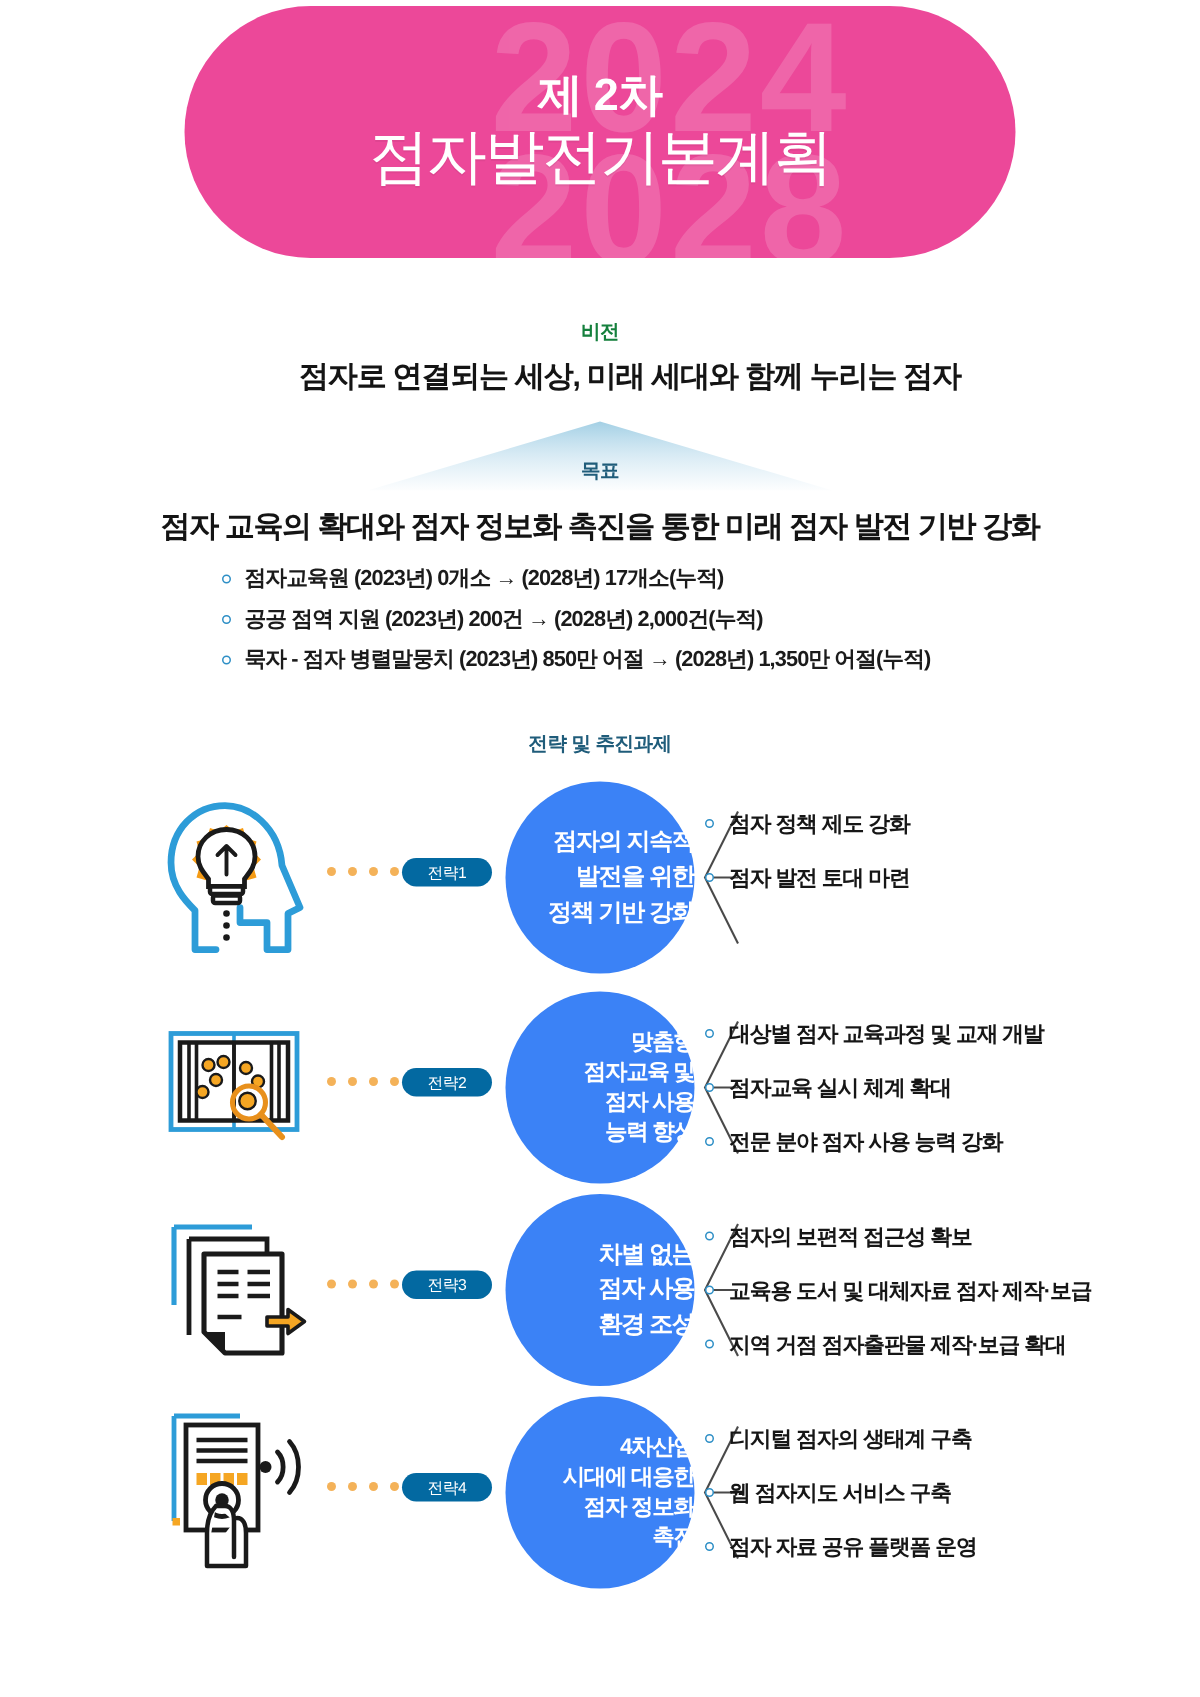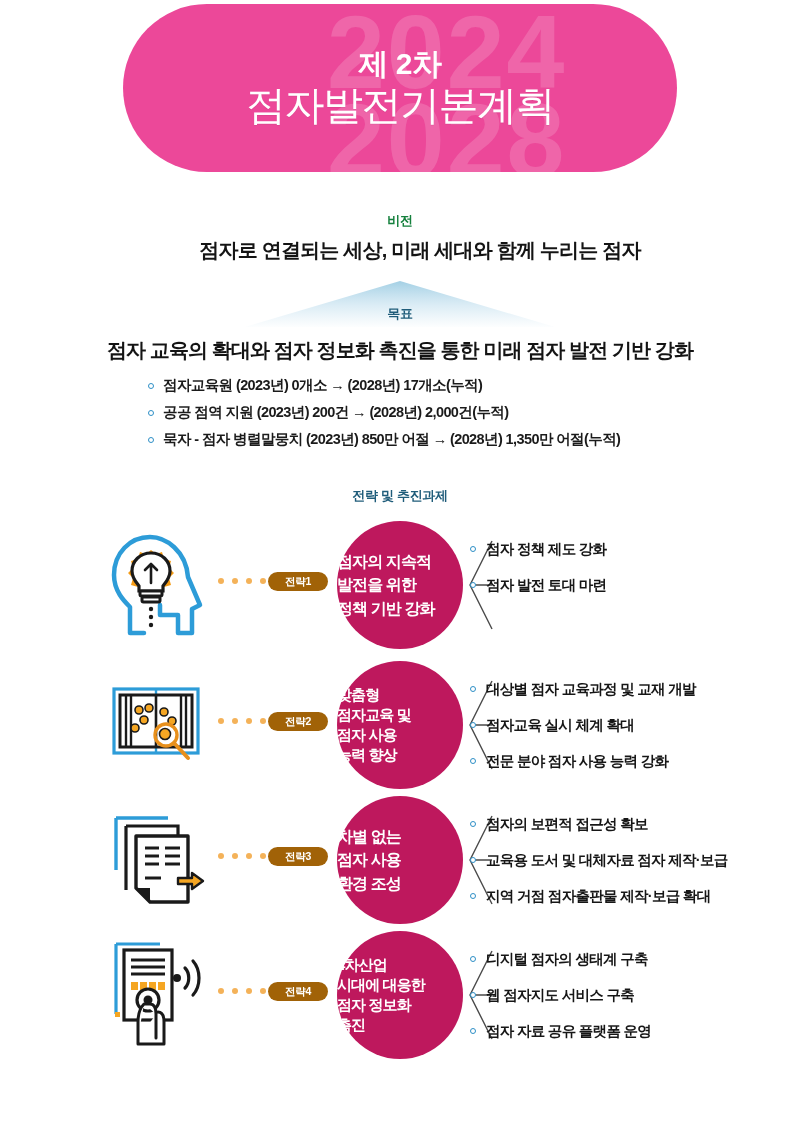--- a/index.html
+++ b/index.html
@@ -183,43 +183,43 @@
     border-radius: 50%;
     background: #F4B259;
   }
 
   .badge {
     position: absolute;
     left: 268px;
     top: 57px;
     width: 60px;
     height: 19px;
-    background: #a16207;
+    background: #0369a1;
     border-radius: 10px;
     color: #ffffff;
     font-size: 10.5px;
-    font-weight: bold;
+    font-weight: normal;
     display: flex;
     align-items: center;
     justify-content: center;
     letter-spacing: -0.3px;
   }
 
   .bubble {
     position: absolute;
     left: 337px;
     top: 6px;
     width: 126px;
     height: 128px;
-    background: #be185d;
+    background: #3b82f6;
     border-radius: 50%;
     color: #ffffff;
     display: flex;
     flex-direction: column;
-    align-items: flex-start;
+    align-items: flex-end;
     justify-content: center;
     text-align: center;
     font-size: 16px;
     font-weight: bold;
     line-height: 1.45;
     letter-spacing: -0.9px;
   }
 
   .brace {
     position: absolute;

